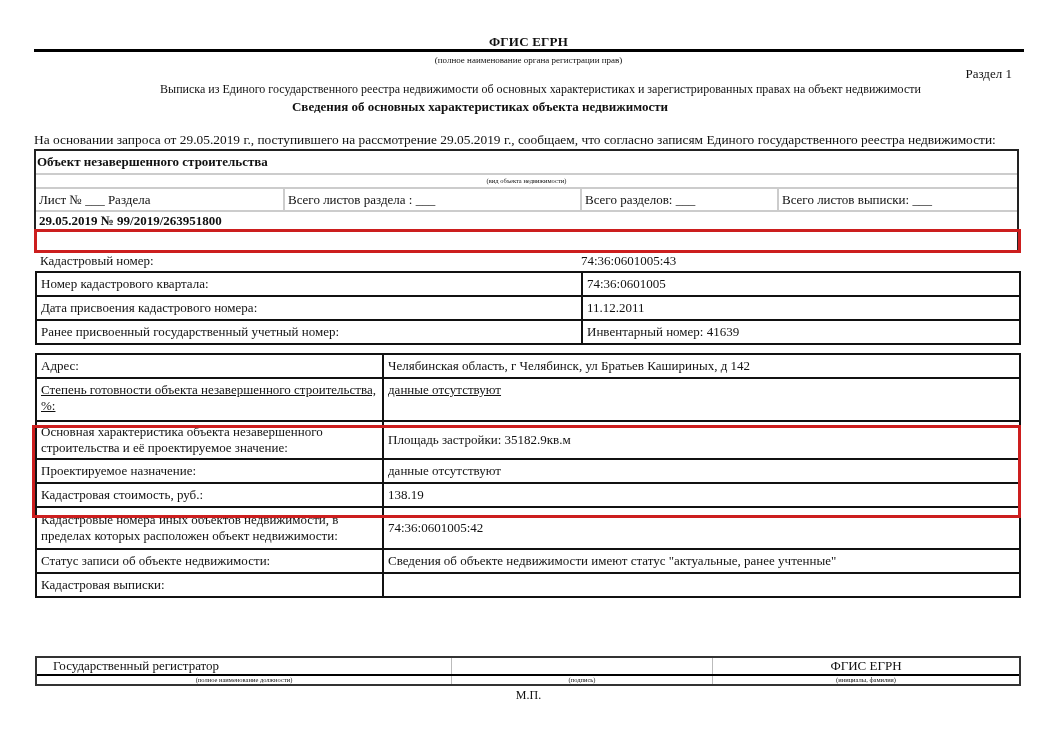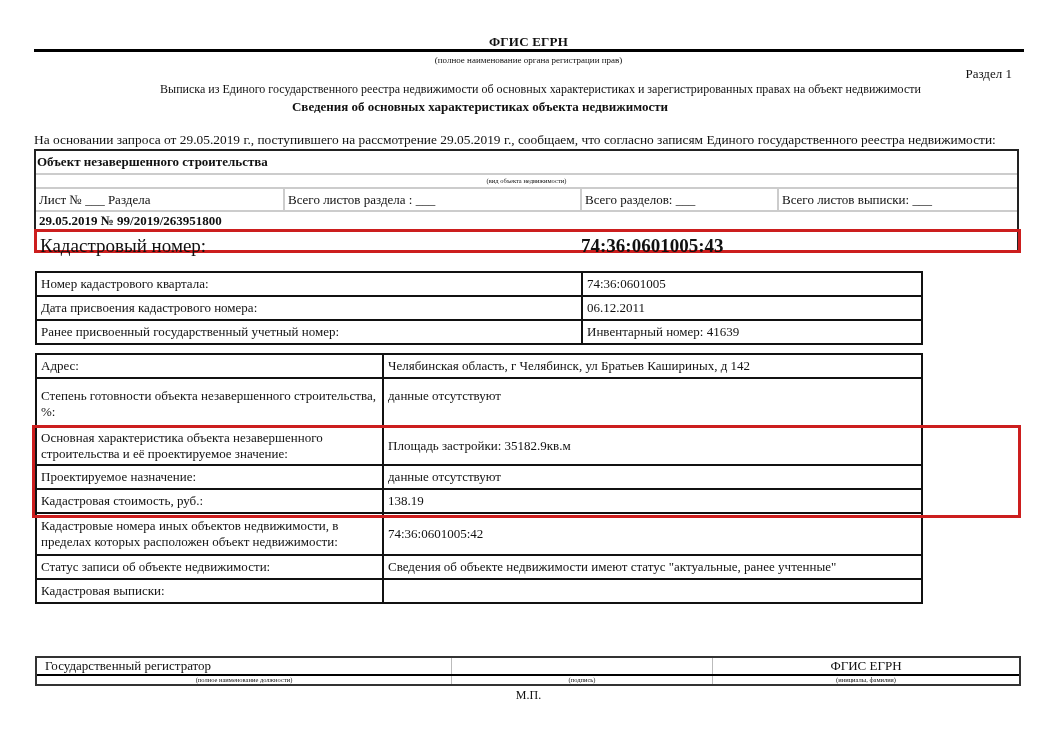--- a/index.html
+++ b/index.html
@@ -24,32 +24,32 @@
   .b1-row { position: absolute; left: 0; right: 0; font-size: 13px; }
   .b1-r1 { top: 0; height: 22px; border-bottom: 2px solid #ccc; font-weight: bold; padding-left: 1px; line-height: 22px; }
   .b1-r2 { top: 24px; height: 12px; border-bottom: 2px solid #ccc; text-align: center; font-size: 6.5px; line-height: 12px; }
   .b1-r3 { top: 38px; height: 21px; border-bottom: 2px solid #ccc; line-height: 21px; }
   .b1-r3 .c { position: absolute; top: 0; height: 21px; padding-left: 3px; box-sizing: border-box; }
   .b1-r3 .c + .c { border-left: 2px solid #ccc; }
   .b1-r4 { top: 61px; height: 18px; font-weight: bold; padding-left: 3px; line-height: 18px; }
 
   .red-box { border: 3px solid #cc1e1e; box-sizing: border-box; }
   .kad-row { left: 34px; top: 229px; width: 987px; height: 24px; }
-  .kad-row span { position: absolute; top: 3px; font-size: 19px; }
+  .kad-row span { position: absolute; top: 21px; font-size: 13px; }
 
   
-  .tbl { position: absolute; left: 35px; width: 888px; border-collapse: collapse; font-size: 13px; }
+  .tbl { position: absolute; left: 35px; width: 986px; border-collapse: collapse; font-size: 13px; }
   .tbl td { border: 2px solid #111; padding: 0 4px; vertical-align: middle; line-height: 16px; }
   .t2 { top: 271px; }
   .t2 td { height: 22px; }
   .t2 td.l { width: 536px; }
   .t3 { top: 353px; }
   .t3 td.l { width: 337px; }
   .t3 .h25 { height: 22px; margin-top: 12px; }
-  .t3 .h2l { height: 36px; vertical-align: top; padding-top: 9px; }
+  .t3 .h2l { height: 36px; vertical-align: top; padding-top: 3px; text-decoration: underline; }
   .t3 .h2m { height: 36px; }
   .red-box-2 { left: 32px; top: 425px; width: 989px; height: 93px; pointer-events: none; }
 
   
   .footer { left: 35px; top: 656px; width: 986px; height: 30px; border: 2px solid #333; box-sizing: border-box; }
   .f-r1 { position: absolute; left: 0; right: 0; top: 0; height: 16px; border-bottom: 2px solid #000; font-size: 13px; line-height: 16px; }
   .f-r2 { position: absolute; left: 0; right: 0; top: 18px; height: 8px; font-size: 6.5px; line-height: 8px; text-align: center; }
   .fc { position: absolute; top: 0; bottom: 0; box-sizing: border-box; }
   .fc + .fc { border-left: 1px solid #bbb; }
   .mp { left: 0; width: 1057px; top: 688px; text-align: center; font-size: 12px; }
@@ -72,32 +72,32 @@
     <div class="c" style="left:0;width:247px;">Лист № ___ Раздела</div>
     <div class="c" style="left:247px;width:297px;">Всего листов раздела : ___</div>
     <div class="c" style="left:544px;width:216px;">Всего разделов: ___</div>
     <div class="c" style="left:741px;width:208px;">Всего листов выписки: ___</div>
   </div>
   <div class="b1-row b1-r4">29.05.2019 № 99/2019/263951800</div>
 </div>
 
 <div class="abs red-box kad-row" style="border-color: rgb(204, 30, 30);">
   <span style="left:3px;">Кадастровый номер:</span>
-  <span style="left:544px;font-weight:bold;">74:36:0601005:43</span>
+  <span style="left:544px;font-weight:normal;">74:36:0601005:43</span>
 </div>
 
 <table class="tbl t2">
   <tbody>
       <tr>
     <td class="l">Номер кадастрового квартала:</td>
     <td>74:36:0601005</td>
   </tr>
   <tr>
     <td class="l">Дата присвоения кадастрового номера:</td>
-    <td>06.12.2011</td>
+    <td>11.12.2011</td>
   </tr>
   <tr>
     <td class="l">Ранее присвоенный государственный учетный номер:</td>
     <td>Инвентарный номер: 41639</td>
   </tr>
 </tbody>
   </table>
 
 <table class="tbl t3">
   <tbody>
@@ -133,21 +133,21 @@
     <td class="l h25">Кадастровая выписки:</td>
     <td class="h25"></td>
   </tr>
 </tbody>
   </table>
 
 <div class="abs red-box red-box-2" style="border-color: rgb(204, 30, 30);"></div>
 
 <div class="abs footer">
   <div class="f-r1">
-    <div class="fc" style="left:0;width:414px;padding-left:8px;">Государственный регистратор</div>
+    <div class="fc" style="left:8px;width:414px;padding-left:8px;">Государственный регистратор</div>
     <div class="fc" style="left:414px;width:261px;"></div>
     <div class="fc" style="left:675px;width:307px;text-align:center;">ФГИС ЕГРН</div>
   </div>
   <div class="f-r2">
     <div class="fc" style="left:0;width:414px;">(полное наименование должности)</div>
     <div class="fc" style="left:414px;width:261px;">(подпись)</div>
     <div class="fc" style="left:675px;width:307px;">(инициалы, фамилия)</div>
   </div>
 </div>
 <div class="abs mp">М.П.</div>

